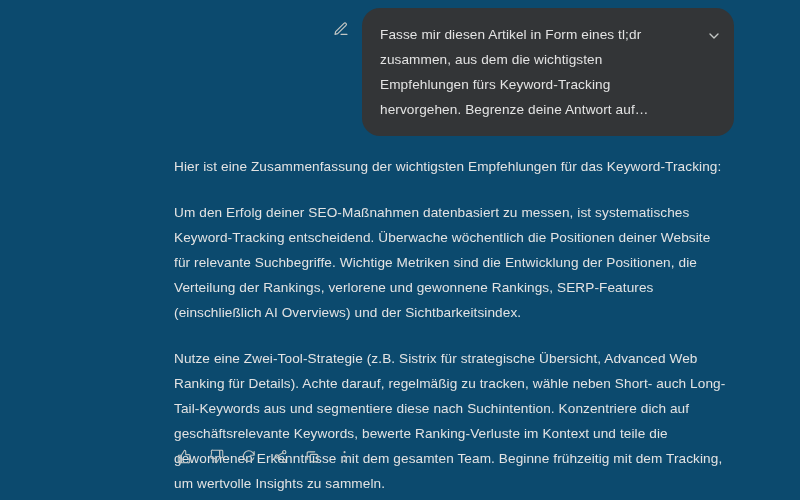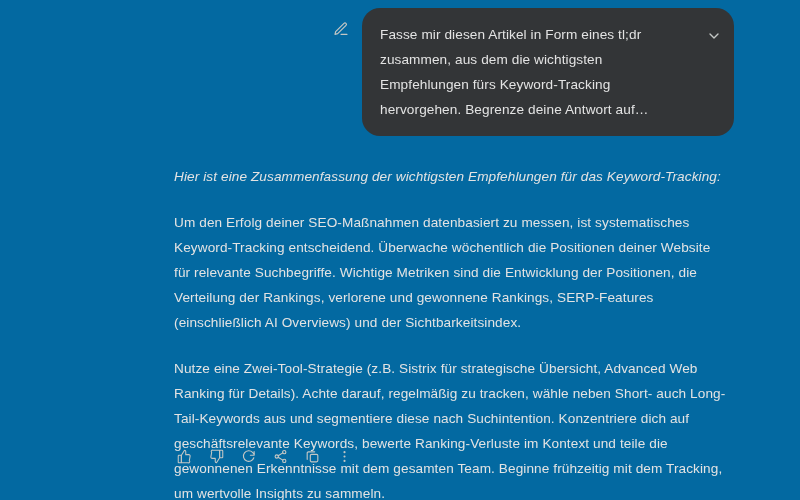--- a/index.html
+++ b/index.html
@@ -11,21 +11,21 @@
     width: 800px;
     height: 500px;
     overflow: hidden;
     font-family: "Liberation Sans", sans-serif;
     color: #e3e3e3;
   }
   .app {
     position: relative;
     width: 800px;
     height: 500px;
-    background: #0369a1;
+    background: #0c4a6e;
   }
 
   
   .prompt-row {
     position: absolute;
     top: 8px;
     left: 0;
     width: 800px;
     display: flex;
     justify-content: flex-end;
@@ -108,21 +108,21 @@
   }
 
   .body-text {
     margin-left: 34px;
     width: 556px;
     font-size: 13.6px;
     line-height: 25px;
     color: #e3e3e3;
     letter-spacing: .1px;
   }
-  .p1 { margin-top: 46px; font-style: italic; }
+  .p1 { margin-top: 36px; }
   .p2 { margin-top: 21px; }
   .p3 { margin-top: 21px; }
 
   
   .actions {
     position: absolute;
     left: 172px;
     top: 444px;
     display: flex;
     align-items: center;

